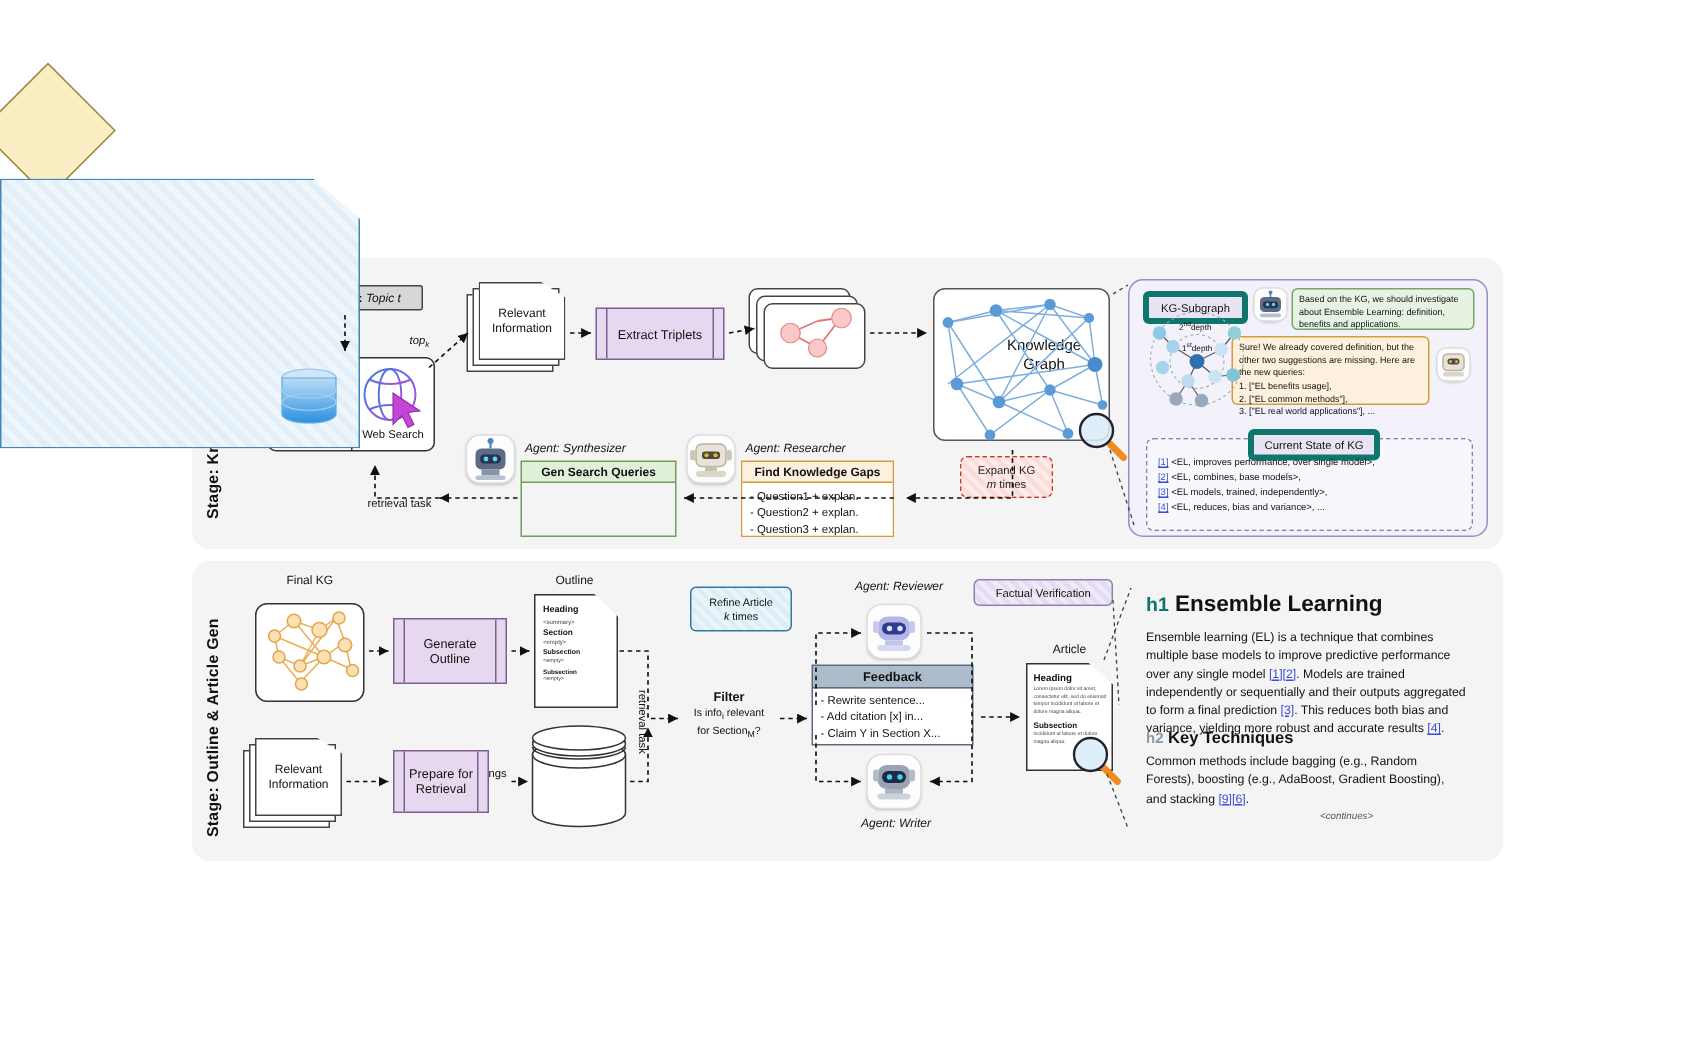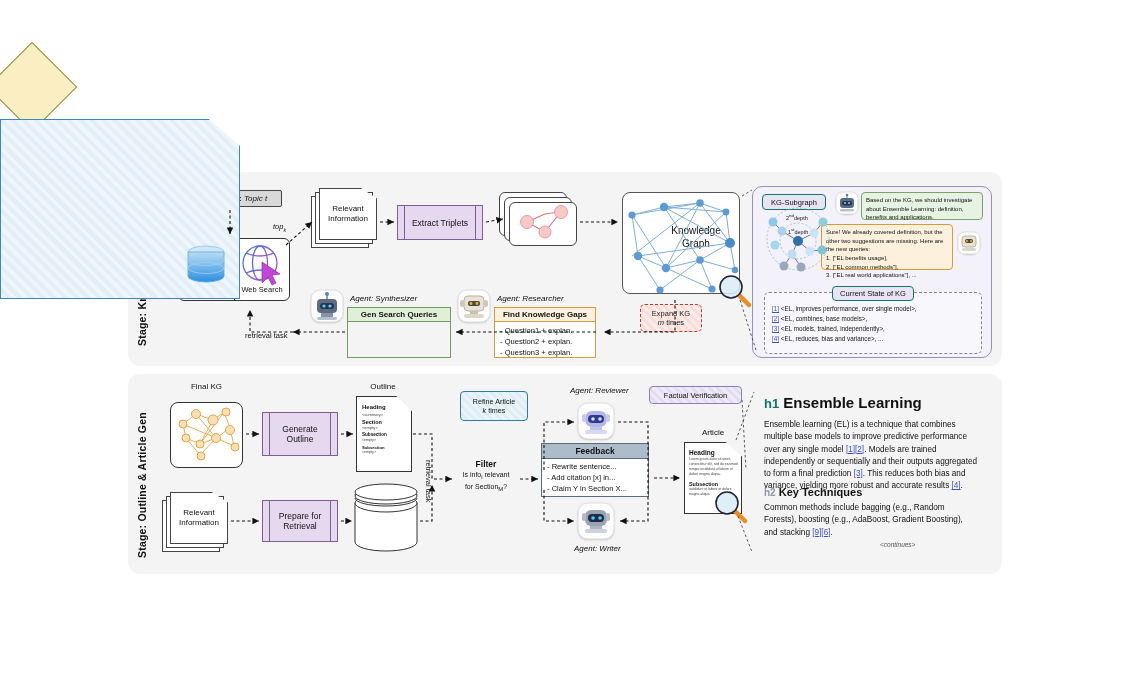--- a/index.html
+++ b/index.html
@@ -35,21 +35,21 @@
   
   .doc{position:absolute;background:#fff;border:1px solid #444;box-sizing:border-box;}
   .doc.fold{clip-path:polygon(0 0,72% 0,100% 20%,100% 100%,0 100%);}
 
   
   #kg-box{left:622px;top:192px;width:118px;height:102px;border:1.5px solid #555;border-radius:8px;background:#fff;overflow:hidden;}
   #kg-label{position:absolute;left:622px;top:225px;width:118px;text-align:center;font-size:10px;line-height:1.25;}
 
   
   #kg-detail{left:752px;top:186px;width:240px;height:172px;border:1.4px solid #9a8fc0;border-radius:10px;background:#f3f1fa;}
-  .tag{position:absolute;background:#e8e4f4;border:1px solid #0f766e;border-radius:4px;font-size:7.5px;text-align:center;}
+  .tag{position:absolute;background:#e8e4f4;border:4px solid #0f766e;border-radius:4px;font-size:7.5px;text-align:center;}
 
   .bubble{position:absolute;box-sizing:border-box;border-radius:4px;font-size:6px;line-height:1.45;padding:3px 4px;}
   .b-green{background:#e7f3e2;border:1px solid #7aa36a;}
   .b-orange{background:#fdf0dc;border:1px solid #d79b3c;}
 
   #cur-state{left:764px;top:292px;width:218px;height:62px;border:1px dashed #8b7fb5;border-radius:5px;background:#f8f7fc;}
   #cur-state-lines{position:absolute;left:772px;top:304px;width:206px;font-size:6.3px;line-height:1.6;}
   .cit{color:#3b4fd0;text-decoration:underline;}
 
   
@@ -219,21 +219,21 @@
     <div style="font-size:3.6px;color:#444;">&lt;empty&gt;</div>
   </div>
 
   <div class="doc" style="left:162px;top:500px;width:58px;height:52px;"></div>
   <div class="doc" style="left:166px;top:496px;width:58px;height:52px;"></div>
   <div class="doc fold" style="left:170px;top:492px;width:58px;height:52px;"></div>
   <div class="txt ctr" style="left:170px;top:504px;width:58px;height:28px;font-size:8px;white-space:pre-line;">Relevant
 Information</div>
 
   <div class="arrow-lbl" style="left:274px;top:483px;margin-top:28px;">create embeddings</div>
-  <div class="proc" style="left:262px;top:500px;width:76px;height:42px;">
+  <div class="proc" style="left:262px;top:500px;width:64px;height:42px;">
     <div class="inner" style="left:6px;"></div>
       <div class="inner" style="right:6px;"></div>
     <span style="white-space:pre-line;">Prepare for
 Retrieval</span>
   </div>
 
   <div id="collection"></div>
   <div class="txt ctr" style="left:355px;top:513px;width:62px;height:22px;font-size:8px;white-space:pre-line;">Curated
 Collection</div>
   <div class="txt ctr" style="left:355px;top:536px;width:62px;height:10px;font-size:5.5px;">[info<sub>1</sub>, ..., info<sub>n</sub>]</div>

